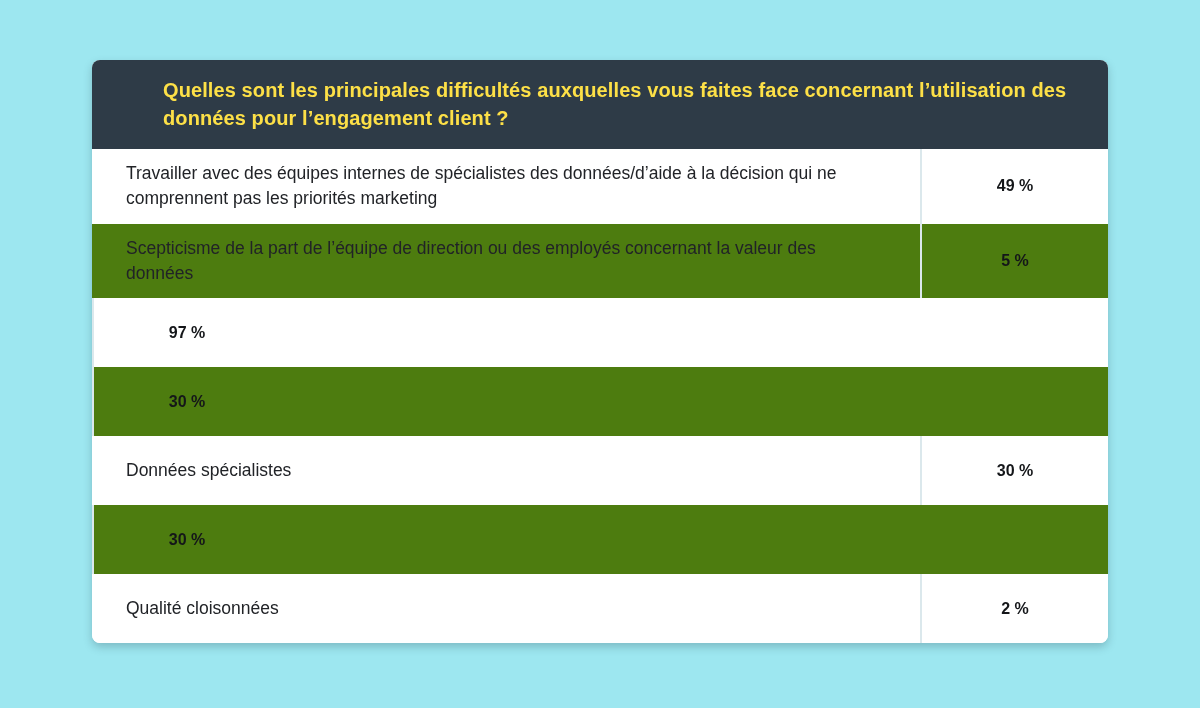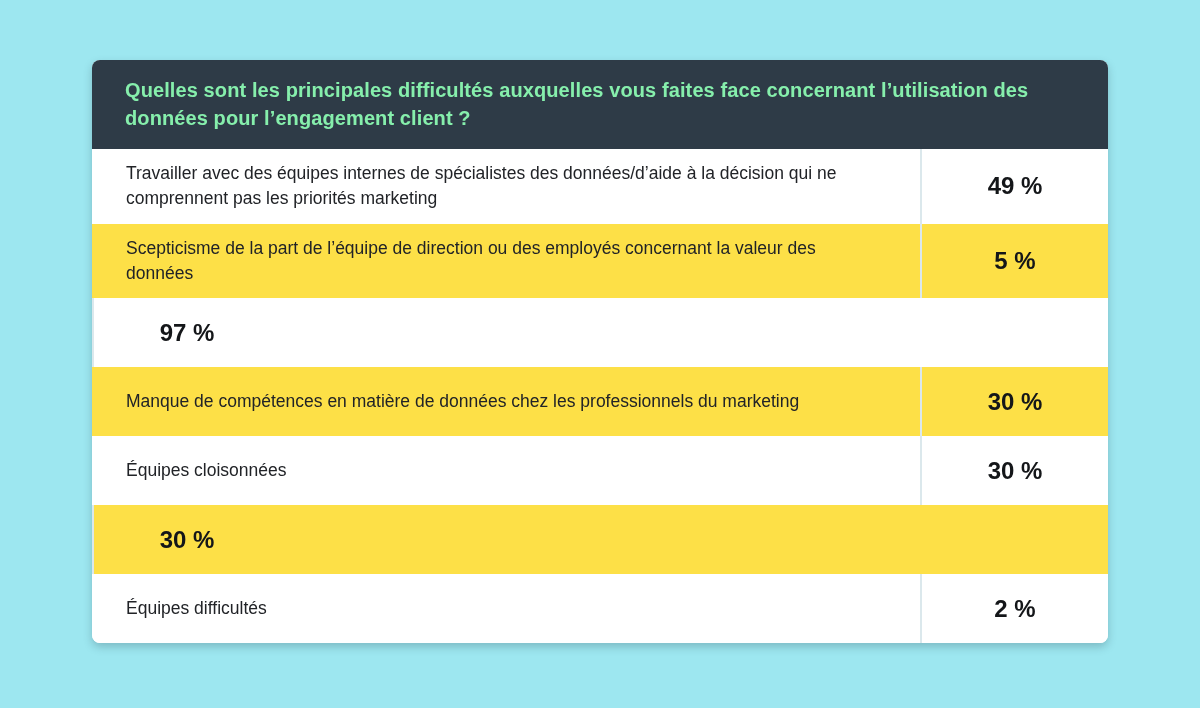--- a/index.html
+++ b/index.html
@@ -26,56 +26,57 @@
   }
   .card-header {
     background: #2e3b47;
     min-height: 86px;
     box-sizing: border-box;
     display: flex;
     align-items: center;
     padding: 16px 40px 16px 33px;
   }
   .question {
-    color: #86efac;
+    color: #fde047;
     font-size: 20px;
     font-weight: bold;
     line-height: 1.42;
     letter-spacing: 0.1px;
+    margin-left: 38px;
   }
   .rows {
     width: 100%;
   }
   .row {
     display: flex;
     align-items: stretch;
     min-height: 69px;
     background: #ffffff;
   }
   .row.alt {
-    background: #fde047;
+    background: #4d7c0f;
   }
   .row-label {
     flex: 1;
     display: flex;
     align-items: center;
     box-sizing: border-box;
     padding: 12px 60px 12px 34px;
     font-size: 17.5px;
     color: #212327;
     line-height: 1.45;
     border-radius: 7px;
   }
   .row-value {
     width: 186px;
     border-left: 2px solid #dbe8ec;
     display: flex;
     align-items: center;
     justify-content: center;
-    font-size: 24px;
+    font-size: 16px;
     font-weight: bold;
     color: #141619;
     white-space: nowrap;
   }
 </style>
 </head>
 <body>
 
 <div class="card">
   <div class="card-header">
@@ -90,31 +91,30 @@
   <div class="row alt">
     <div class="row-label">Scepticisme de la part de l’équipe de direction ou des employés concernant la valeur des données</div>
     <div class="row-value">5 %</div>
   </div>
 
   <div class="row">
     <div class="row-value">97 %</div>
   </div>
 
   <div class="row alt">
-    <div class="row-label">Manque de compétences en matière de données chez les professionnels du marketing</div>
     <div class="row-value">30 %</div>
   </div>
 
   <div class="row">
-    <div class="row-label">Équipes cloisonnées</div>
+    <div class="row-label">Données spécialistes</div>
     <div class="row-value">30 %</div>
   </div>
 
   <div class="row alt">
     <div class="row-value">30 %</div>
   </div>
 
   <div class="row">
-    <div class="row-label">Équipes difficultés</div>
+    <div class="row-label">Qualité cloisonnées</div>
     <div class="row-value">2 %</div>
   </div>
 </div>
 </div>
 
 </body></html>

